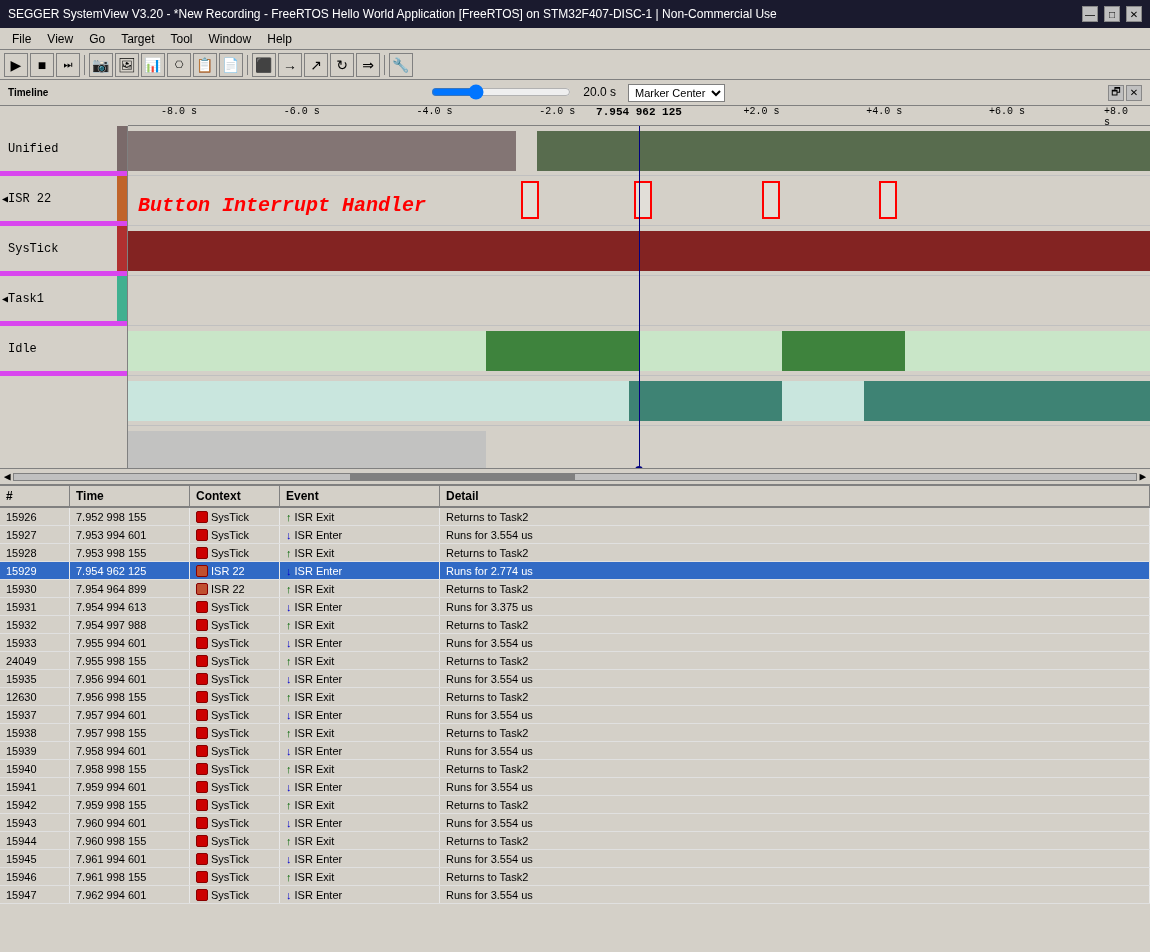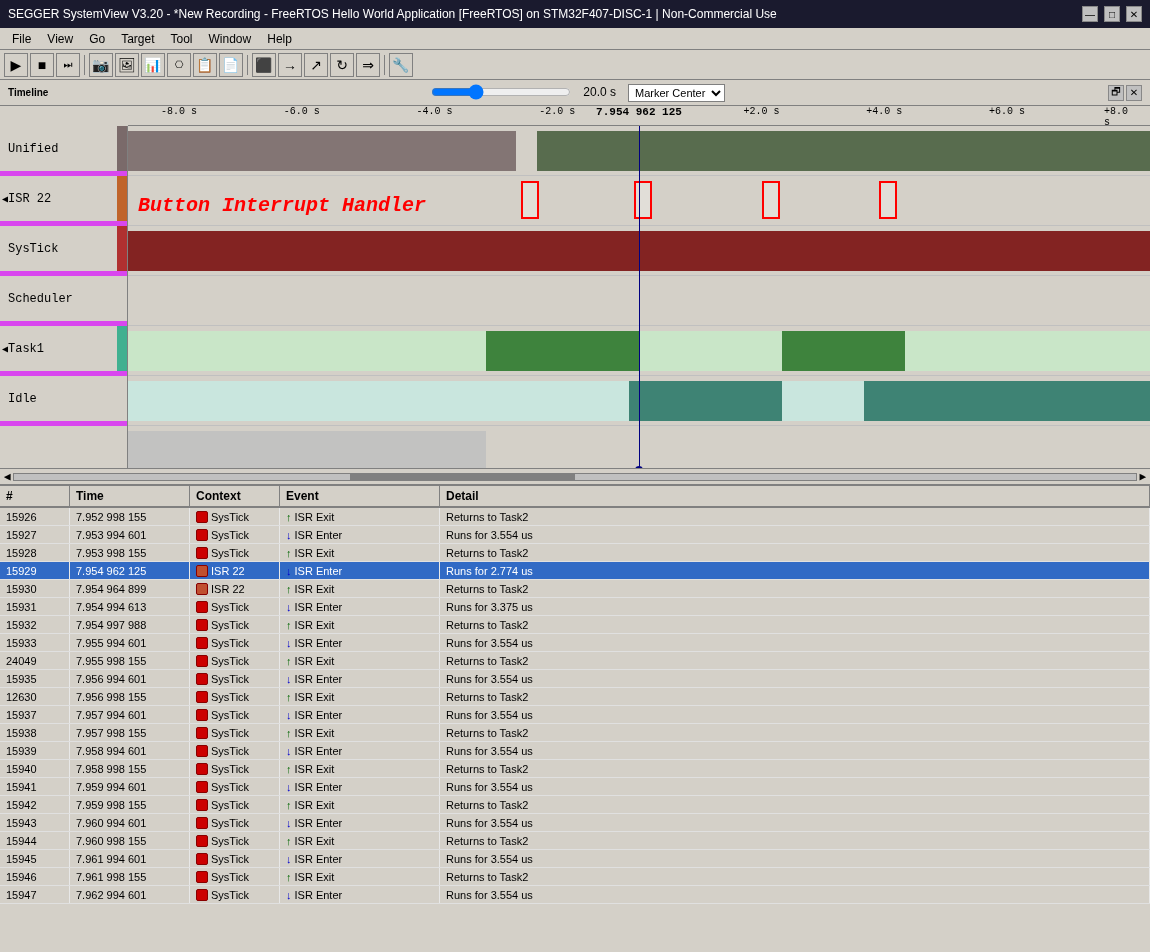--- a/index.html
+++ b/index.html
@@ -370,23 +370,20 @@
         <div class="row-label">
           <span class="row-label-arrow-left">◀</span>
           <span>ISR 22</span>
           <div class="row-label-color isr22-color"></div>
         </div>
         <div class="row-label">
           <span>SysTick</span>
           <div class="row-label-color systick-color"></div>
         </div>
         <div class="row-label">
-          <span>Scheduler</span>
-        </div>
-        <div class="row-label">
           <span class="row-label-arrow-left">◀</span>
           <span>Task1</span>
           <span class="row-label-arrow-right">▶</span>
           <div class="row-label-color task1-color"></div>
         </div>
         <div class="row-label">
           <span>Idle</span>
         </div>
       </div>
 

